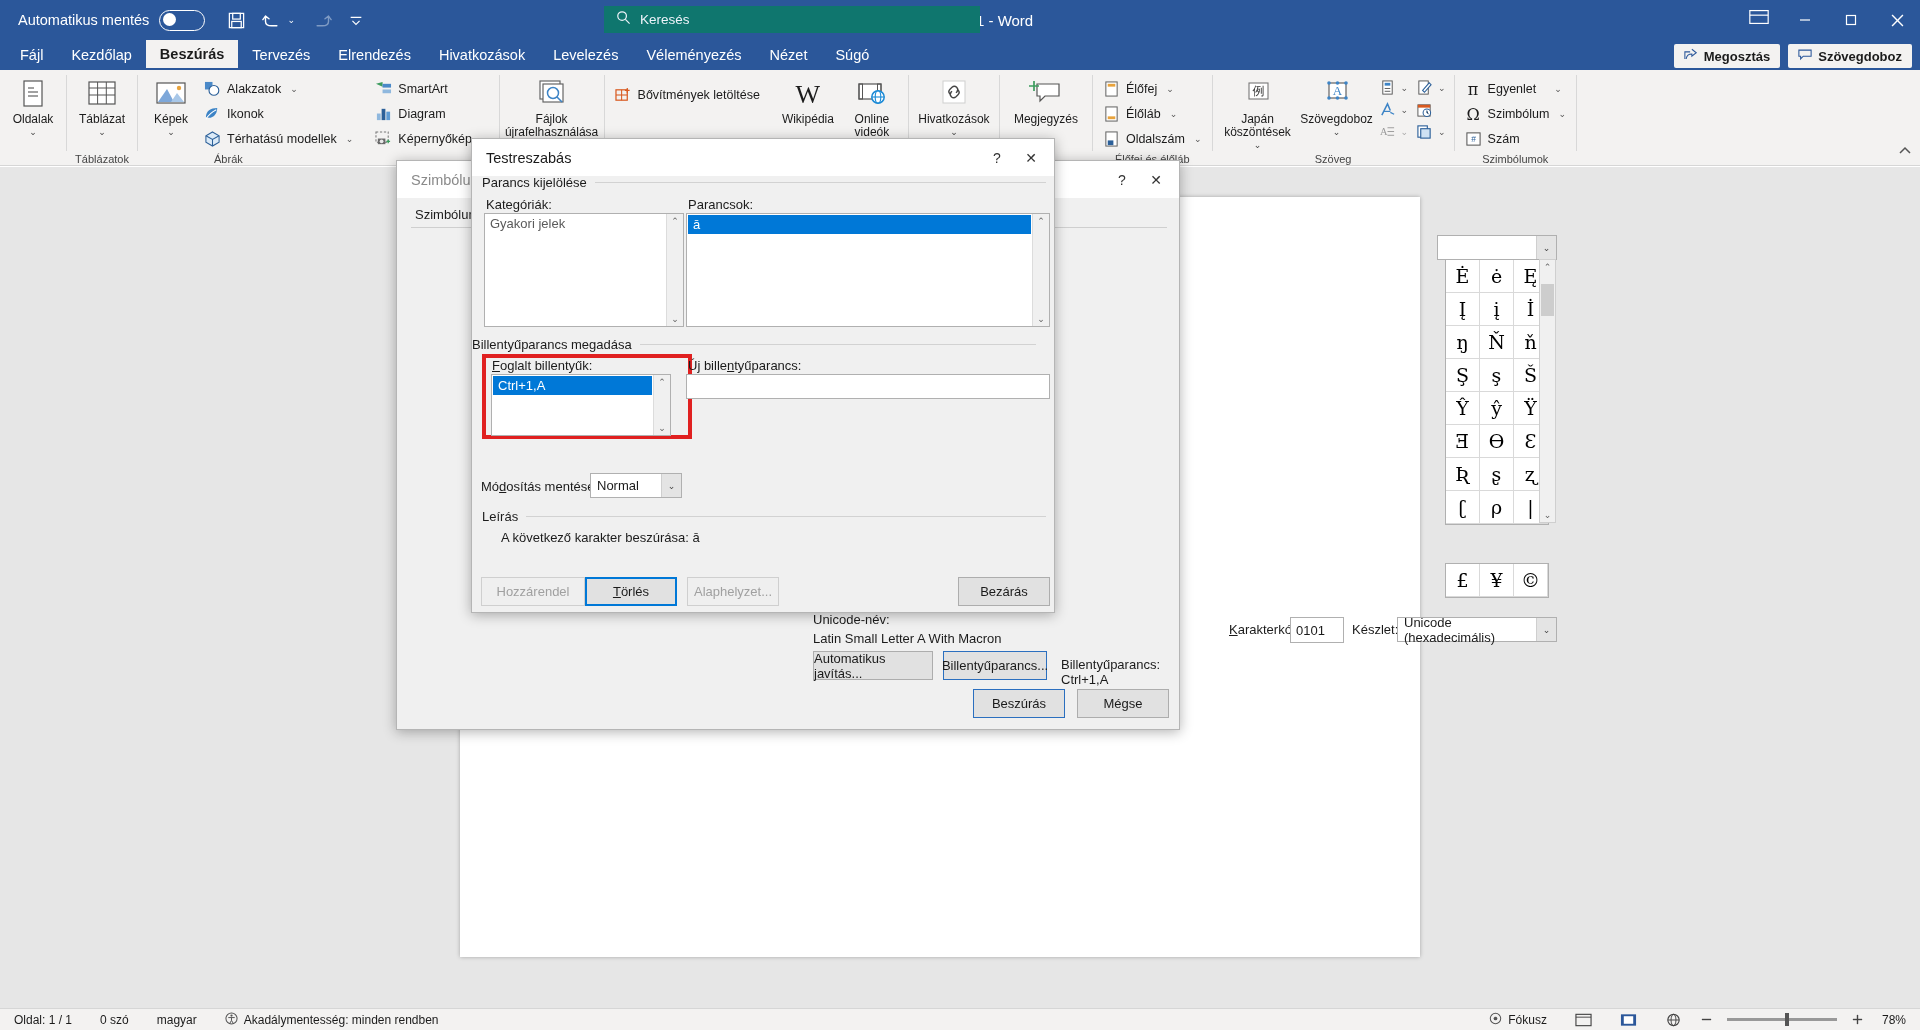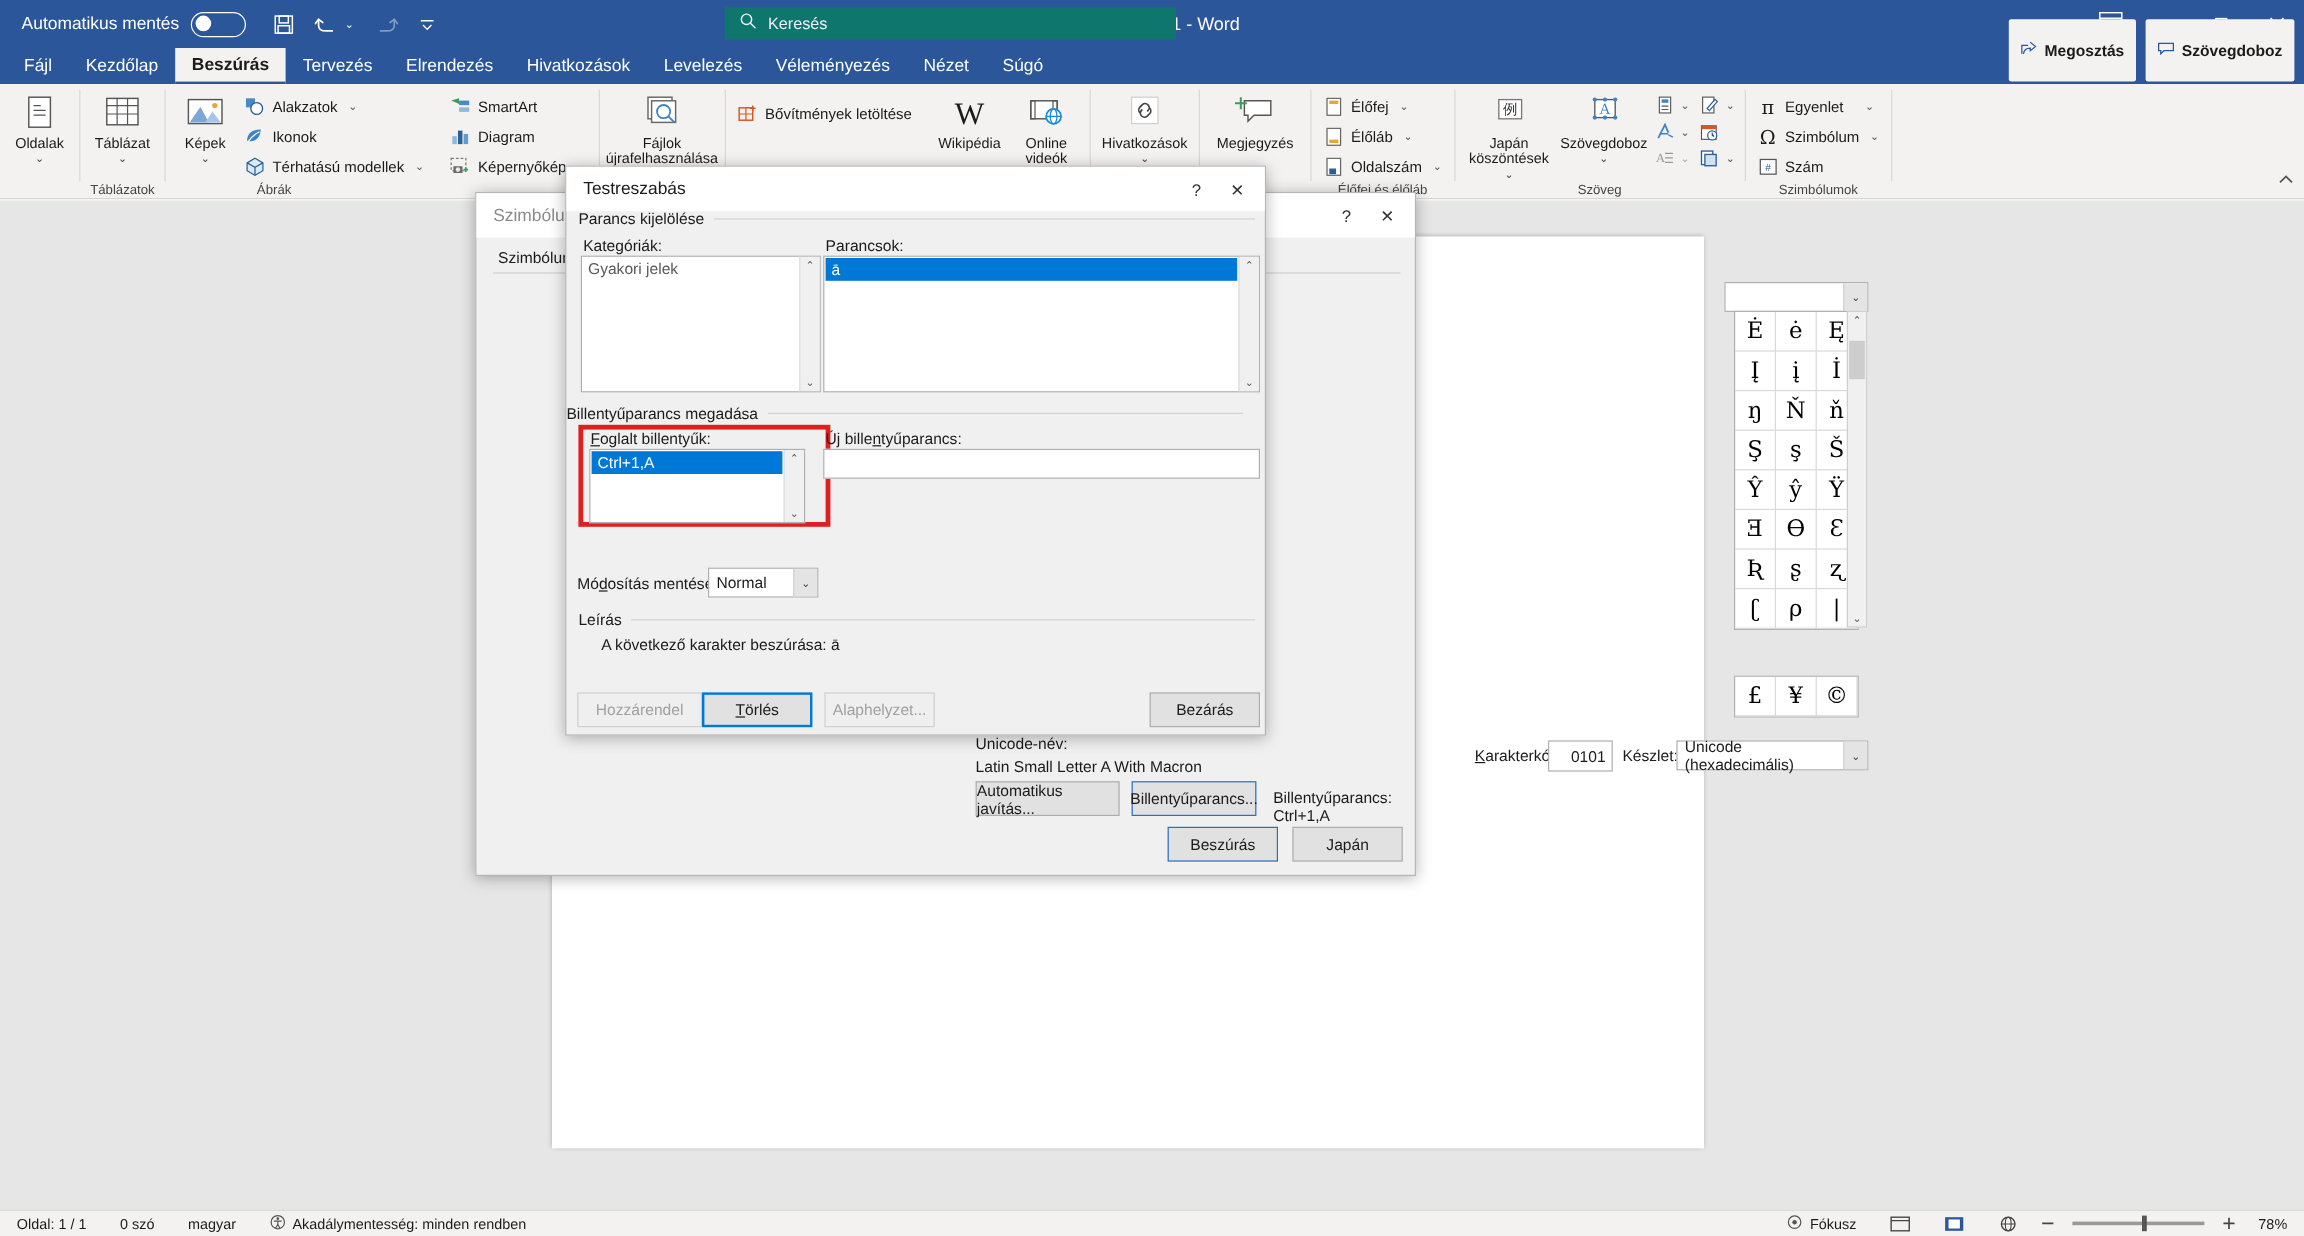--- a/index.html
+++ b/index.html
@@ -56,21 +56,21 @@
     font-size:14.5px; color:#ffffff; padding:0 14px; height:30px;
     display:flex; align-items:center; white-space:nowrap;
   }
   .tab.active {
     background:#f3f2f1; color:#1b1b1b; font-weight:bold;
     border-bottom:2.5px solid #2b579a;
   }
   .tabbar-right { position:absolute; right:8px; bottom:2px; display:flex; gap:8px; }
   .tb-btn {
     background:#f3f2f1; color:#1b1b1b; font-size:13px; font-weight:bold;
-    padding:18px 10px; display:flex; align-items:center; gap:6px; border-radius:2px;
+    padding:4px 10px; display:flex; align-items:center; gap:6px; border-radius:2px;
   }
 
   
   .ribbon {
     position:absolute; left:0; top:70px; width:1920px; height:96px;
     background:#f3f2f1; border-bottom:1px solid #d6d6d6;
     display:flex; align-items:flex-start;
   }
   .grp { height:96px; position:relative; display:flex; flex-direction:column;
          padding:4px 6px 0 6px; }
@@ -133,21 +133,21 @@
   .listbox { background:#ffffff; border:1px solid #b0b0b0; position:relative; }
   .listbox .sel { background:#0078d7; color:#ffffff; padding:2px 5px; font-size:13px; }
   .listbox .itm { padding:2px 5px; font-size:13px; color:#5a5a5a; }
   .vscroll { position:absolute; right:0; top:0; bottom:0; width:17px;
              background:#f0f0f0; border-left:1px solid #dcdcdc;
              display:flex; flex-direction:column; justify-content:space-between;
              align-items:center; padding:2px 0; }
   .vscroll .arw { font-size:9px; color:#606060; }
 
   .textinput { background:#ffffff; border:1px solid #b0b0b0; height:26px;
-               display:flex; align-items:center; padding:0 5px; font-size:13px;justify-content:flex-end; }
+               display:flex; align-items:center; padding:0 5px; font-size:13px; }
   .combo { background:#ffffff; border:1px solid #b0b0b0; height:25px;
            display:flex; align-items:center; font-size:13px; }
   .combo .val { flex:1; padding:0 6px; }
   .combo .arrow { width:20px; height:23px; background:#e4e4e4; border-left:1px solid #cfcfcf;
                   display:flex; align-items:center; justify-content:center; font-size:9px; color:#444; }
 
   .btn { background:#e1e1e1; border:1px solid #adadad; height:29px;
          display:flex; align-items:center; justify-content:center;
          font-size:13px; color:#1b1b1b; }
   .btn.disabled { color:#a0a0a0; background:#efefef; border-color:#cfcfcf; }
@@ -809,21 +809,21 @@
   </div>
   <div class="btn" style="position:absolute; left:546px; top:490px; width:104px; border:1.6px solid #2b6fbf;">
     <span>Billentyűparancs...</span>
   </div>
   <div style="position:absolute; left:664px; top:496px; font-size:13px;">Billentyűparancs: Ctrl+1,A</div>
 
   <div class="btn" style="position:absolute; left:576px; top:528px; width:92px; border:1.6px solid #2b6fbf;">
     <span>Beszúrás</span>
   </div>
   <div class="btn" style="position:absolute; left:680px; top:528px; width:92px;">
-    <span>Japán</span>
+    <span>Mégse</span>
   </div>
 </div>
 
 <div class="dlg" style="left:471px; top:138px; width:584px; height:475px; background:#f0f0f0;">
   <div class="dlg-title" style="background:#ffffff">
     <span class="t">Testreszabás</span>
     <span class="hb">?</span>
     <span class="hb">✕</span>
   </div>
 

